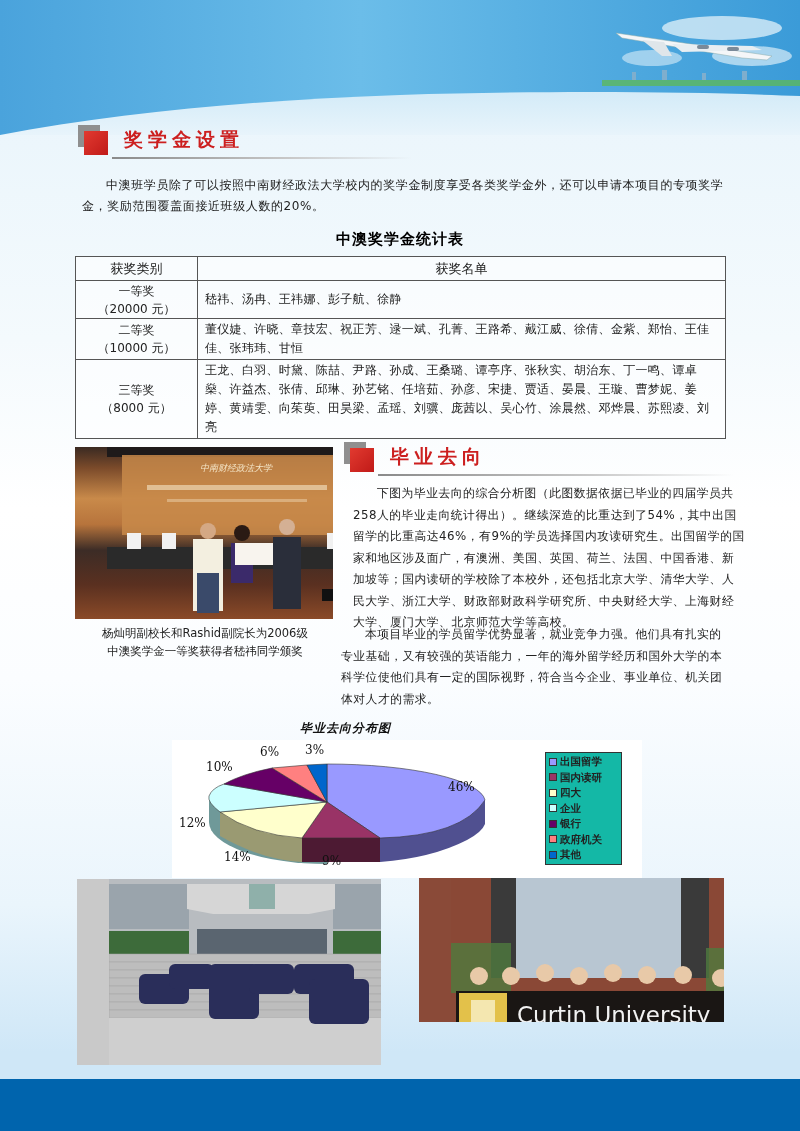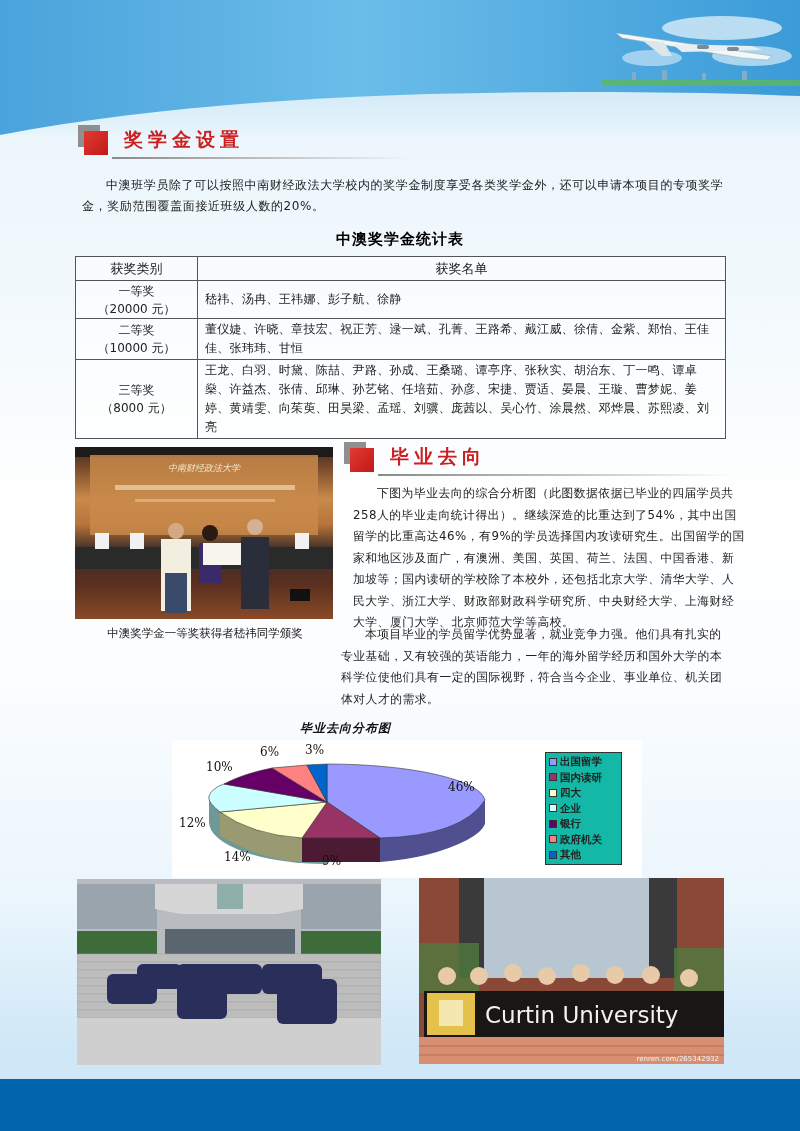--- a/index.html
+++ b/index.html
@@ -40,21 +40,21 @@
       position: absolute; left: 75px; top: 256px; width: 651px; border-collapse: collapse;
       font-size: 12px; background: rgba(255,255,255,0.55);
     }
     table.awards td, table.awards th {
       border: 1px solid #555; font-weight: normal; color: #222;
     }
     table.awards th { height: 24px; font-size: 13px; }
     table.awards td.cat { width: 122px; text-align: center; line-height: 18px; }
     table.awards td.names { padding: 1px 7px; line-height: 19px; letter-spacing: 0.3px; }
 
-    .photo { position: absolute; overflow: hidden; }
+    .photo { position: absolute; overflow: hidden; padding-left: 32px; }
     .caption { position: absolute; font-size: 11.5px; line-height: 18px; text-align: center; color: #222; }
 
     .chart-title { position: absolute; left: 300px; top: 720px; font-size: 12px; font-weight: bold; letter-spacing: 1px; color: #111; font-style: italic; }
     .chart-area { position: absolute; left: 172px; top: 740px; width: 470px; height: 138px; background: #fff; }
     .legend {
       position: absolute; left: 545px; top: 752px; width: 77px; border: 1px solid #333;
       background: #14b8a6; padding: 1px 3px; font-size: 10.5px; font-weight: bold; line-height: 15.5px;
       font-family: "DejaVu Serif", "Liberation Serif", serif;
     }
     .legend .row { display: flex; align-items: center; white-space: nowrap; }
@@ -161,20 +161,21 @@
     <circle cx="101" cy="84" r="8" fill="#d4a884"></circle>
     <rect x="124" y="96" width="22" height="40" fill="#3b2a6a"></rect>
     <circle cx="135" cy="86" r="8" fill="#2a1a14"></circle>
     <rect x="128" y="96" width="55" height="22" fill="#f8f4ee"></rect>
     <rect x="166" y="90" width="28" height="72" fill="#2a2e3a"></rect>
     <circle cx="180" cy="80" r="8" fill="#d4b094"></circle>
     <rect x="215" y="142" width="20" height="12" fill="#111"></rect>
   </svg>
 </div>
 <div class="caption" style="left:70px; top:624px; width:270px;">
+  <div>杨灿明副校长和Rashid副院长为2006级</div>
   <div>中澳奖学金一等奖获得者嵇祎同学颁奖</div>
 </div>
 
 <div class="sec-head" style="left:344px; top:442px; width:390px;">
   <div class="sq-gray"></div>
   <div class="sq-red"></div>
   <div class="title">毕业去向</div>
   <div class="rule" style="width:356px;"></div>
 </div>
 
@@ -274,21 +275,21 @@
       <rect x="30" y="95" width="50" height="30" rx="6"></rect>
       <rect x="60" y="85" width="45" height="25" rx="6"></rect>
       <rect x="100" y="85" width="50" height="55" rx="6"></rect>
       <rect x="140" y="85" width="45" height="30" rx="6"></rect>
       <rect x="185" y="85" width="60" height="30" rx="6"></rect>
       <rect x="200" y="100" width="60" height="45" rx="6"></rect>
     </g>
   </svg>
 </div>
 
-<div class="photo" style="left:419px; top:878px; width:305px; height:186px; background:#8a4a38;">
+<div class="photo" style="left:419px; top:878px; width:305px; height:144px; background:#8a4a38;">
   <svg width="305" height="186" viewBox="0 0 305 186">
     <rect x="0" y="0" width="305" height="120" fill="#8a4836"></rect>
     <rect x="65" y="0" width="165" height="100" fill="#b8c6d2"></rect>
     <rect x="40" y="0" width="25" height="100" fill="#3a3a3a"></rect>
     <rect x="230" y="0" width="28" height="100" fill="#3a3a3a"></rect>
     <rect x="0" y="65" width="60" height="50" fill="#4f7a3e" opacity="0.8"></rect>
     <rect x="255" y="70" width="50" height="45" fill="#4f7a3e" opacity="0.8"></rect>
     <g fill="#e8c9a8">
       <circle cx="28" cy="98" r="9"></circle>
         <circle cx="60" cy="98" r="9"></circle>

